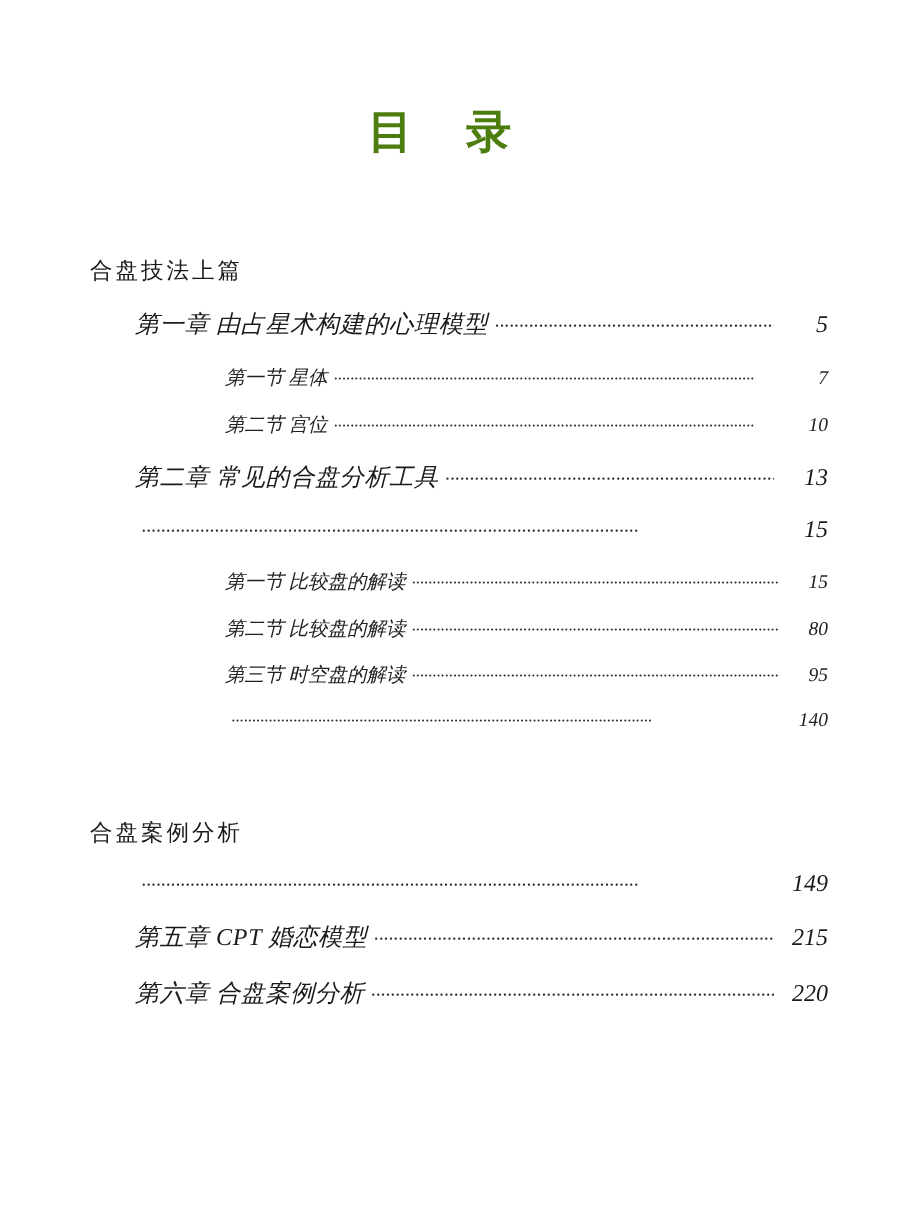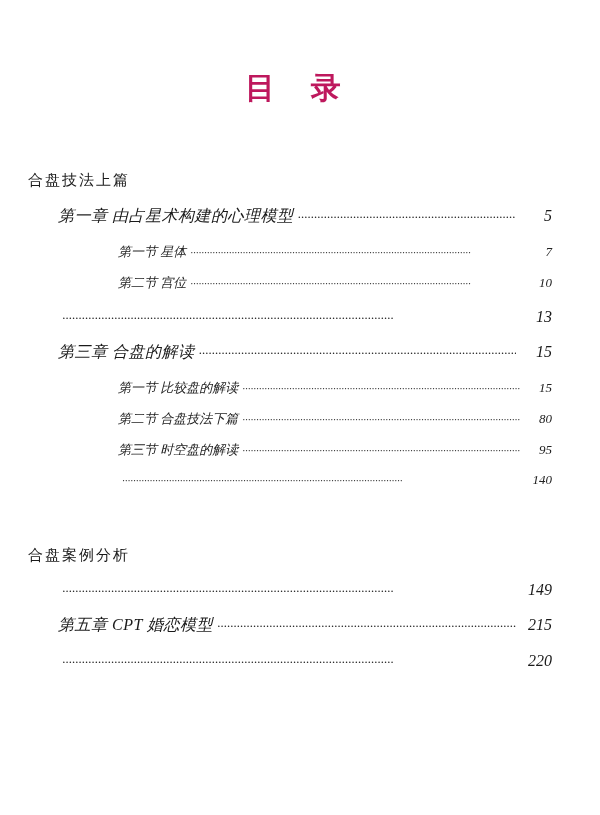--- a/index.html
+++ b/index.html
@@ -22,26 +22,26 @@
     box-sizing: border-box;
     padding: 0;
   }
   .doc-title {
     text-align: center;
     font-size: 30px;
     font-weight: bold;
     letter-spacing: 14px;
     margin-top: 68px;
     margin-bottom: 0;
-    color: #be185d;
+    color: #4d7c0f;
     font-family: "Liberation Serif", "DejaVu Serif", serif;
   }
   .toc {
     margin-top: 62px;
-    padding-left: 28px;
+    padding-left: 60px;
     padding-right: 48px;
   }
   .section-head {
     font-size: 15px;
     color: #1a1a1a;
     letter-spacing: 2px;
     margin: 0 0 8px 0;
     font-family: "Liberation Serif", "DejaVu Serif", serif;
   }
   .section-block {
@@ -133,38 +133,38 @@
         <span class="page-num">7</span>
       </div>
 
       <div class="entry lvl2">
         <span class="label">第二节 宫位</span>
         <span class="leader">······································································································</span>
         <span class="page-num">10</span>
       </div>
 
       <div class="entry lvl1">
+        <span class="label">第二章 常见的合盘分析工具</span>
         <span class="leader">······································································································</span>
         <span class="page-num">13</span>
       </div>
 
       <div class="entry lvl1">
-        <span class="label">第三章 合盘的解读</span>
         <span class="leader">······································································································</span>
         <span class="page-num">15</span>
       </div>
 
       <div class="entry lvl2">
         <span class="label">第一节 比较盘的解读</span>
         <span class="leader">······································································································</span>
         <span class="page-num">15</span>
       </div>
 
       <div class="entry lvl2">
-        <span class="label">第二节 合盘技法下篇</span>
+        <span class="label">第二节 比较盘的解读</span>
         <span class="leader">······································································································</span>
         <span class="page-num">80</span>
       </div>
 
       <div class="entry lvl2">
         <span class="label">第三节 时空盘的解读</span>
         <span class="leader">······································································································</span>
         <span class="page-num">95</span>
       </div>
 
@@ -182,20 +182,21 @@
         <span class="page-num">149</span>
       </div>
 
       <div class="entry lvl1">
         <span class="label">第五章 CPT 婚恋模型</span>
         <span class="leader">······································································································</span>
         <span class="page-num">215</span>
       </div>
 
       <div class="entry lvl1">
+        <span class="label">第六章 合盘案例分析</span>
         <span class="leader">······································································································</span>
         <span class="page-num">220</span>
       </div>
     </div>
 
   </div>
 
 </div>
 
 </body></html>

